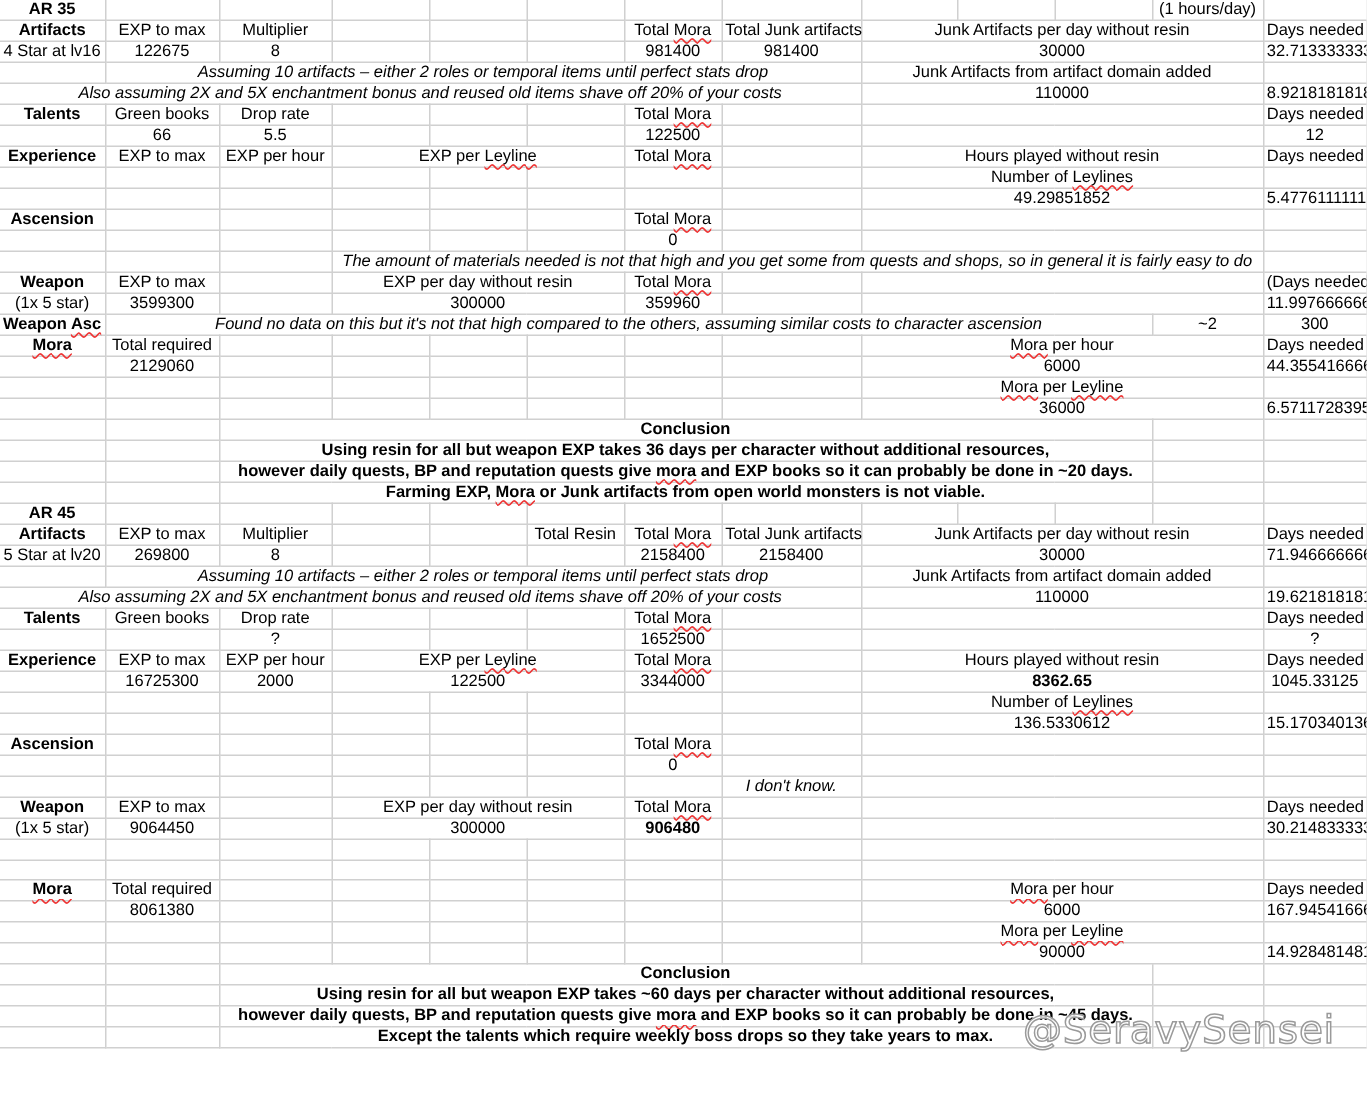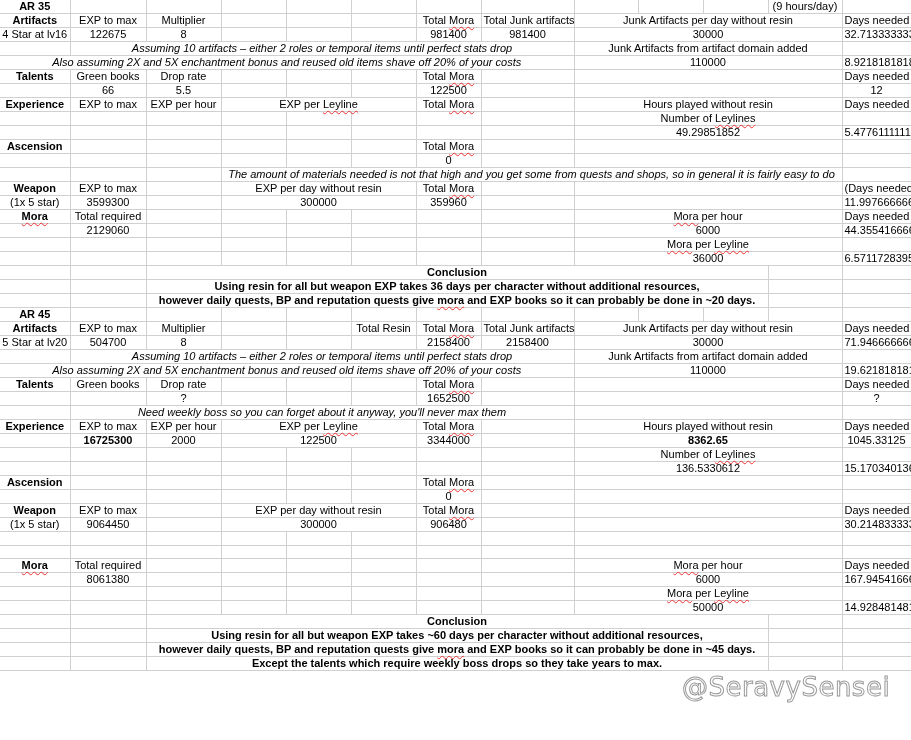--- a/index.html
+++ b/index.html
@@ -38,21 +38,21 @@
         <td style="height: 12.7037px;"></td>
         <td style="height: 12.7037px;"></td>
         <td style="height: 12.7037px;"></td>
         <td style="height: 12.7037px;"></td>
         <td style="height: 12.7037px;"></td>
         <td style="height: 12.7037px;"></td>
         <td style="height: 12.7037px;"></td>
         <td style="height: 12.7037px;"></td>
         <td style="height: 12.7037px;"></td>
         <td style="height: 12.7037px;"></td>
-        <td style="height: 12.7037px;">(9 hours/day)</td>
+        <td style="height: 12.7037px;">(1 hours/day)</td>
         <td style="height: 12.7037px;"></td>
       </tr>
       <tr>
         <td class="b" style="height: 12.7037px;">Artifacts</td>
         <td style="height: 12.7037px;">EXP to max</td>
         <td style="height: 12.7037px;">Multiplier</td>
         <td style="height: 12.7037px;"></td>
         <td style="height: 12.7037px;"></td>
         <td style="height: 12.7037px;"></td>
         <td style="height: 12.7037px;">Total <span class="sq">Mora</span></td>
@@ -199,20 +199,26 @@
         <td style="height: 12.7037px;">3599300</td>
         <td style="height: 12.7037px;"></td>
         <td colspan="3" style="height: 12.7037px;">300000</td>
         <td style="height: 12.7037px;">359960</td>
         <td style="height: 12.7037px;"></td>
         <td colspan="4" style="height: 12.7037px;"></td>
         <td style="height: 12.7037px;">11.9976666667</td>
         <td style="height: 12.7037px;">0</td>
       </tr>
       <tr>
+        <td class="b" style="height: 12.7037px;">Weapon <span class="sq">Asc</span></td>
+        <td colspan="10" class="i r" style="height: 12.7037px;">Found no data on this but it's not that high compared to the others, assuming similar costs to character ascension</td>
+        <td style="height: 12.7037px;">~2</td>
+        <td style="height: 12.7037px;">300</td>
+      </tr>
+      <tr>
         <td class="b" style="height: 12.7037px;"><span class="sq">Mora</span></td>
         <td style="height: 12.7037px;">Total required</td>
         <td style="height: 12.7037px;"></td>
         <td style="height: 12.7037px;"></td>
         <td style="height: 12.7037px;"></td>
         <td style="height: 12.7037px;"></td>
         <td style="height: 12.7037px;"></td>
         <td style="height: 12.7037px;"></td>
         <td colspan="4" style="height: 12.7037px;"><span class="sq">Mora</span> per hour</td>
         <td style="height: 12.7037px;">Days needed</td>
@@ -272,20 +278,27 @@
         <td style="height: 12.7037px;"></td>
       </tr>
       <tr>
         <td style="height: 12.7037px;"></td>
         <td style="height: 12.7037px;"></td>
         <td colspan="9" class="b" style="height: 12.7037px;">however daily quests, BP and reputation quests give <span class="sq">mora</span> and EXP books so it can probably be done in ~20 days.</td>
         <td style="height: 12.7037px;"></td>
         <td style="height: 12.7037px;"></td>
       </tr>
       <tr>
+        <td style="height: 12.7037px;"></td>
+        <td style="height: 12.7037px;"></td>
+        <td colspan="9" class="b" style="height: 12.7037px;">Farming EXP, <span class="sq">Mora</span> or Junk artifacts from open world monsters is not viable.</td>
+        <td style="height: 12.7037px;"></td>
+        <td style="height: 12.7037px;"></td>
+      </tr>
+      <tr>
         <td class="b" style="height: 12.7037px; margin-top: 44px;">AR 45</td>
         <td style="height: 12.7037px;"></td>
         <td style="height: 12.7037px;"></td>
         <td style="height: 12.7037px;"></td>
         <td style="height: 12.7037px;"></td>
         <td style="height: 12.7037px;"></td>
         <td style="height: 12.7037px;"></td>
         <td style="height: 12.7037px;"></td>
         <td style="height: 12.7037px;"></td>
         <td style="height: 12.7037px;"></td>
@@ -301,21 +314,21 @@
         <td style="height: 12.7037px;"></td>
         <td style="height: 12.7037px;">Total Resin</td>
         <td style="height: 12.7037px;">Total <span class="sq">Mora</span></td>
         <td style="height: 12.7037px;">Total Junk artifacts</td>
         <td colspan="4" style="height: 12.7037px;">Junk Artifacts per day without resin</td>
         <td style="height: 12.7037px;">Days needed</td>
         <td style="height: 12.7037px;">Total Resin</td>
       </tr>
       <tr>
         <td style="height: 12.7037px;">5 Star at lv20</td>
-        <td style="height: 12.7037px;">504700</td>
+        <td style="height: 12.7037px;">269800</td>
         <td style="height: 12.7037px;">8</td>
         <td style="height: 12.7037px;"></td>
         <td style="height: 12.7037px;"></td>
         <td style="height: 12.7037px;"></td>
         <td style="height: 12.7037px;">2158400</td>
         <td style="height: 12.7037px;">2158400</td>
         <td colspan="4" style="height: 12.7037px;">30000</td>
         <td style="height: 12.7037px;">71.9466666667</td>
         <td style="height: 12.7037px;">0</td>
       </tr>
@@ -352,40 +365,33 @@
         <td style="height: 12.7037px;"></td>
         <td style="height: 12.7037px;"></td>
         <td style="height: 12.7037px;"></td>
         <td style="height: 12.7037px;">1652500</td>
         <td style="height: 12.7037px;"></td>
         <td colspan="4" style="height: 12.7037px;"></td>
         <td style="height: 12.7037px;">?</td>
         <td style="height: 12.7037px;"></td>
       </tr>
       <tr>
-        <td style="height: 12.7037px;"></td>
-        <td colspan="7" class="i l" style="height: 12.7037px;">Need weekly boss so you can forget about it anyway, you'll never max them</td>
-        <td colspan="4" style="height: 12.7037px;"></td>
-        <td style="height: 12.7037px;"></td>
-        <td style="height: 12.7037px;"></td>
-      </tr>
-      <tr>
         <td class="b" style="height: 12.7037px;">Experience</td>
         <td style="height: 12.7037px;">EXP to max</td>
         <td style="height: 12.7037px;">EXP per hour</td>
         <td colspan="3" style="height: 12.7037px;">EXP per <span class="sq">Leyline</span></td>
         <td style="height: 12.7037px;">Total <span class="sq">Mora</span></td>
         <td style="height: 12.7037px;"></td>
         <td colspan="4" style="height: 12.7037px;">Hours played without resin</td>
         <td style="height: 12.7037px;">Days needed</td>
         <td style="height: 12.7037px;"></td>
       </tr>
       <tr>
         <td style="height: 12.7037px;"></td>
-        <td style="height: 12.7037px; font-weight: bold;">16725300</td>
+        <td style="height: 12.7037px;">16725300</td>
         <td style="height: 12.7037px;">2000</td>
         <td colspan="3" style="height: 12.7037px;">122500</td>
         <td style="height: 12.7037px;">3344000</td>
         <td style="height: 12.7037px;"></td>
         <td colspan="4" class="b" style="height: 12.7037px;">8362.65</td>
         <td style="height: 12.7037px;">1045.33125</td>
         <td style="height: 12.7037px;">0</td>
       </tr>
       <tr>
         <td style="height: 12.7037px;"></td>
@@ -433,36 +439,49 @@
         <td style="height: 12.7037px;"></td>
         <td style="height: 12.7037px;"></td>
         <td style="height: 12.7037px;"></td>
         <td style="height: 12.7037px;">0</td>
         <td style="height: 12.7037px;"></td>
         <td colspan="4" style="height: 12.7037px;"></td>
         <td style="height: 12.7037px;"></td>
         <td style="height: 12.7037px;"></td>
       </tr>
       <tr>
+        <td style="height: 12.7037px;"></td>
+        <td style="height: 12.7037px;"></td>
+        <td style="height: 12.7037px;"></td>
+        <td style="height: 12.7037px;"></td>
+        <td style="height: 12.7037px;"></td>
+        <td style="height: 12.7037px;"></td>
+        <td style="height: 12.7037px;"></td>
+        <td class="i" style="height: 12.7037px;">I don't know.</td>
+        <td colspan="4" style="height: 12.7037px;"></td>
+        <td style="height: 12.7037px;"></td>
+        <td style="height: 12.7037px;">?</td>
+      </tr>
+      <tr>
         <td class="b" style="height: 12.7037px;">Weapon</td>
         <td style="height: 12.7037px;">EXP to max</td>
         <td style="height: 12.7037px;"></td>
         <td colspan="3" style="height: 12.7037px;">EXP per day without resin</td>
         <td style="height: 12.7037px;">Total <span class="sq">Mora</span></td>
         <td style="height: 12.7037px;"></td>
         <td colspan="4" style="height: 12.7037px;"></td>
         <td style="height: 12.7037px;">Days needed</td>
         <td style="height: 12.7037px;">Total Resin</td>
       </tr>
       <tr>
         <td style="height: 12.7037px;">(1x 5 star)</td>
         <td style="height: 12.7037px;">9064450</td>
         <td style="height: 12.7037px;"></td>
         <td colspan="3" style="height: 12.7037px;">300000</td>
-        <td style="height: 12.7037px;">906480</td>
+        <td style="height: 12.7037px; font-weight: bold;">906480</td>
         <td style="height: 12.7037px;"></td>
         <td colspan="4" style="height: 12.7037px;"></td>
         <td style="height: 12.7037px;">30.2148333333</td>
         <td style="height: 12.7037px;">0</td>
       </tr>
       <tr>
         <td style="height: 12.7037px;"></td>
         <td style="height: 12.7037px;"></td>
         <td style="height: 12.7037px;"></td>
         <td style="height: 12.7037px;"></td>
@@ -528,21 +547,21 @@
       </tr>
       <tr>
         <td style="height: 12.7037px;"></td>
         <td style="height: 12.7037px;"></td>
         <td style="height: 12.7037px;"></td>
         <td style="height: 12.7037px;"></td>
         <td style="height: 12.7037px;"></td>
         <td style="height: 12.7037px;"></td>
         <td style="height: 12.7037px;"></td>
         <td style="height: 12.7037px;"></td>
-        <td colspan="4" style="height: 12.7037px;">50000</td>
+        <td colspan="4" style="height: 12.7037px;">90000</td>
         <td style="height: 12.7037px;">14.9284814815</td>
         <td style="height: 12.7037px;">2687.126667</td>
       </tr>
       <tr>
         <td style="height: 12.7037px;"></td>
         <td style="height: 12.7037px;"></td>
         <td colspan="9" class="b" style="height: 12.7037px;">Conclusion</td>
         <td style="height: 12.7037px;"></td>
         <td style="height: 12.7037px;"></td>
       </tr>

